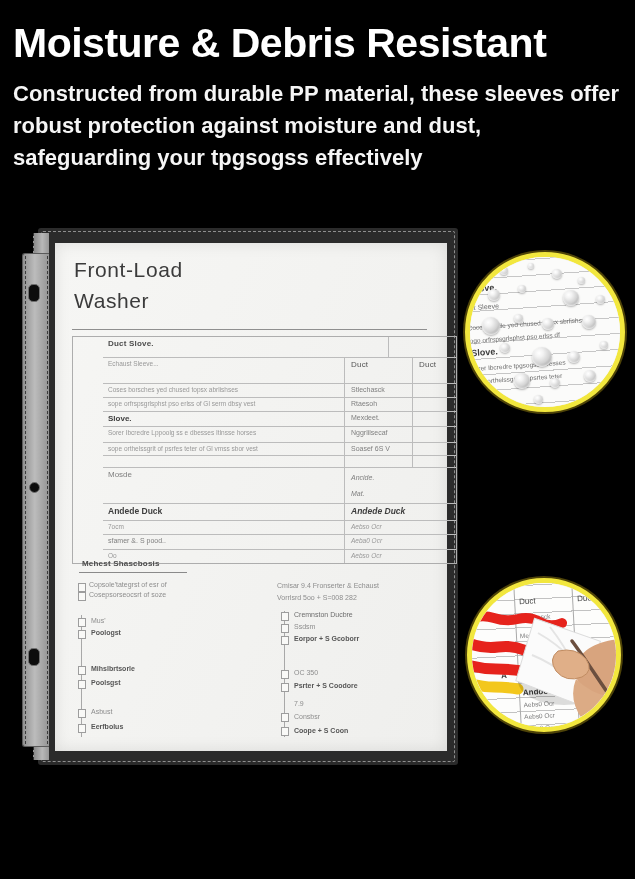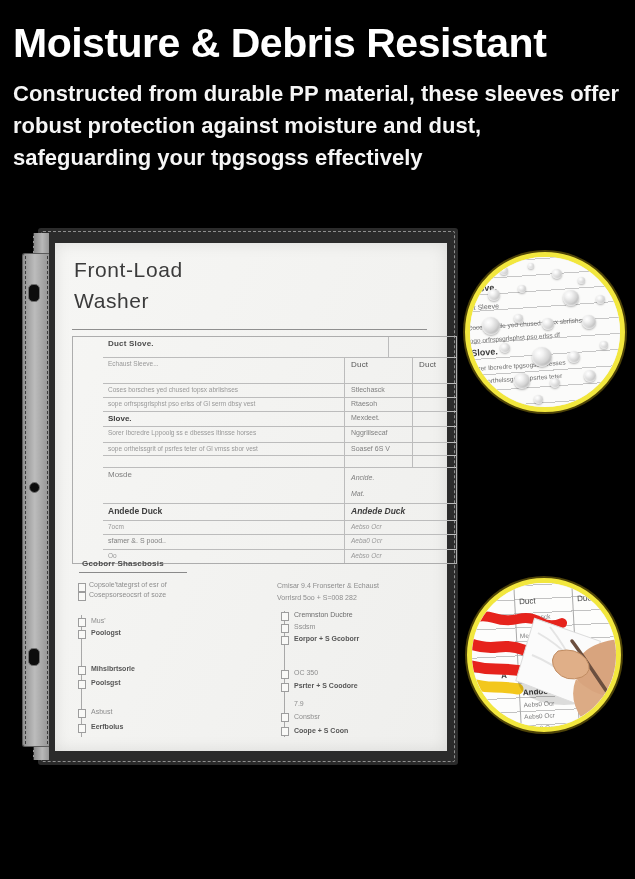--- a/index.html
+++ b/index.html
@@ -161,21 +161,21 @@
       <div class="row" style="height:15px">
         <div class="c1 t-med">sfamer &amp;. S pood..</div>
         <div class="c2w t-light">Aeba0 Ocr</div>
       </div>
       <div class="row" style="height:13px">
         <div class="c1 t-light">Oo</div>
         <div class="c2w t-light">Aebso Ocr</div>
       </div>
     </div>
 
-    <div class="subsec">Gcoborr Shascbosis</div>
+    <div class="subsec">Mehest Shascbosis</div>
     <div class="subsec-line"></div>
 
     <div class="chk" style="left:23px;top:340px;"></div>
     <div class="chk" style="left:23px;top:349px;"></div>
     <div class="lbl" style="left:34px;top:338px;">Copsole'tategrst of esr of</div>
     <div class="lbl" style="left:34px;top:348px;">Cosepsorseocsrt of soze</div>
 
     <div class="info">Cmisar 9.4 Fronserter &amp; Echaust
 Vorrlsrd 5oo + S=008 282</div>
 

